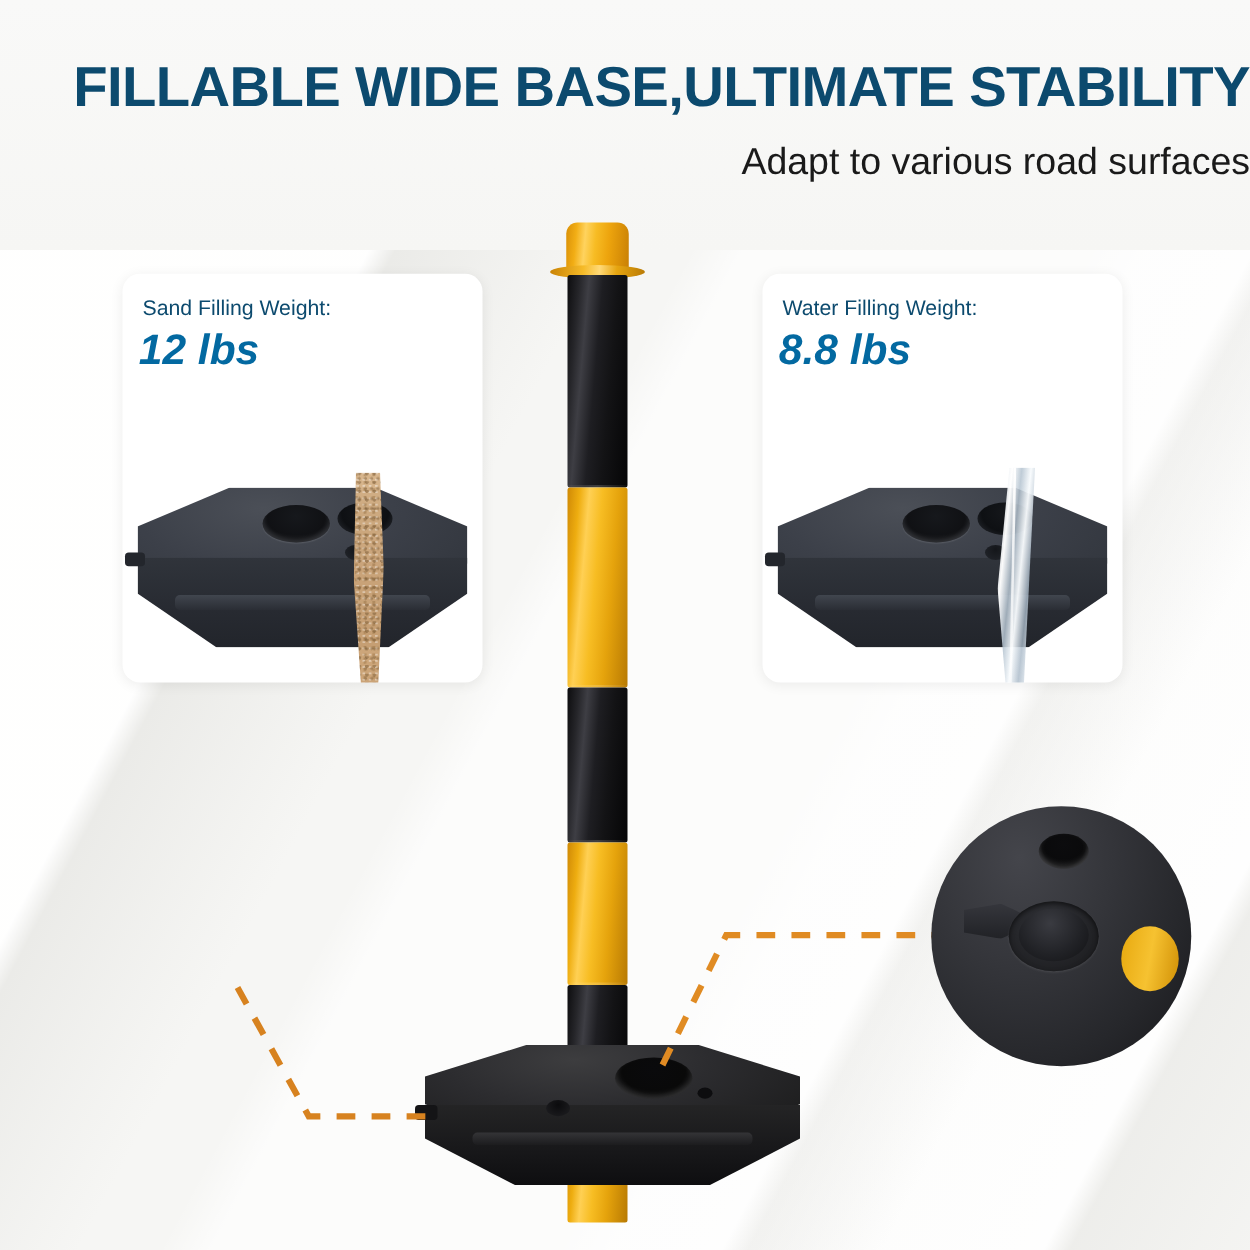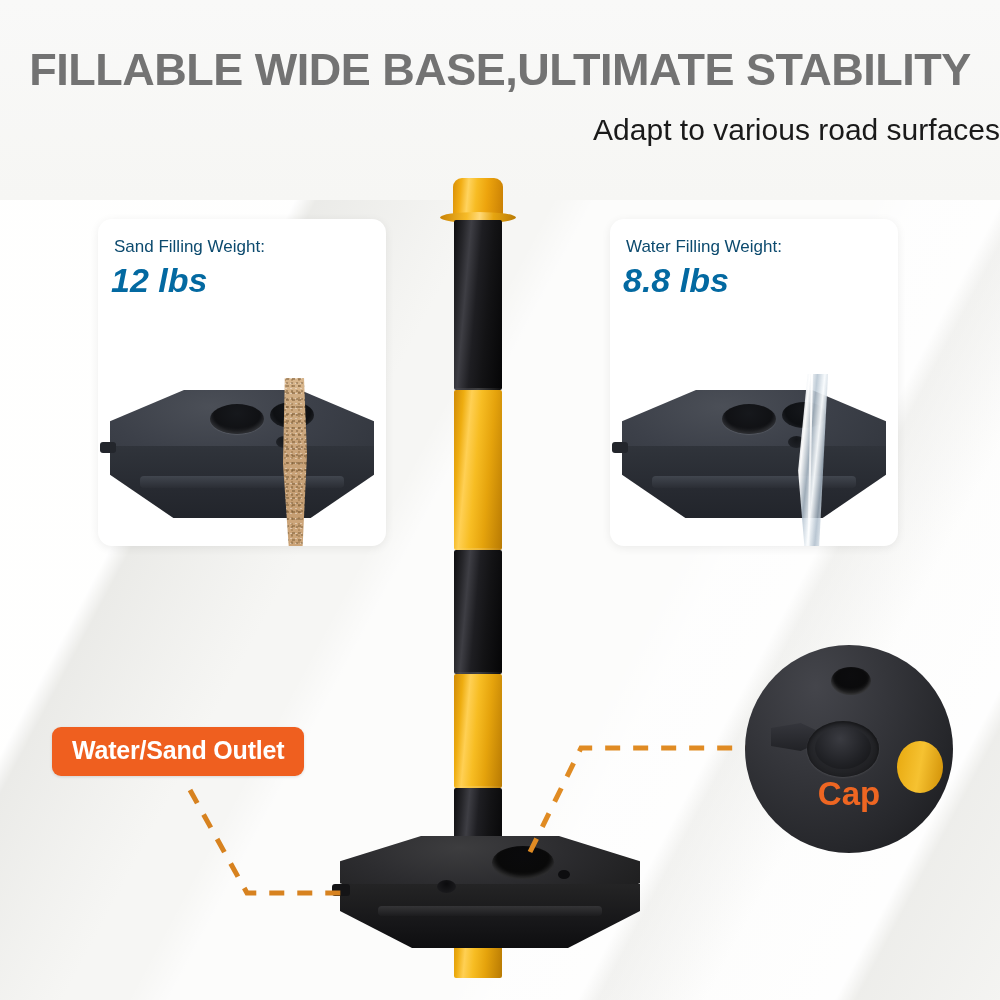--- a/index.html
+++ b/index.html
@@ -57,25 +57,25 @@
     position: absolute;
     left: 0; right: 0; top: 0; height: 200px;
     background: linear-gradient(#f9f9f8, #f6f6f4);
   }
 
   
   .title {
     position: absolute;
     left: 0; right: 0;
     top: 44px;
-    text-align: center;
+    text-align: right;
     font-size: 45px;
     font-weight: 700;
     letter-spacing: -0.5px;
-    color: #737373;
+    color: #0c4a6e;
     white-space: nowrap;
   }
   .subtitle {
     position: absolute;
     left: 0; right: 0;
     top: 113px;
     text-align: right;
     font-size: 30px;
     font-weight: 400;
     color: #1a1a1a;
@@ -488,24 +488,22 @@
     <div class="mb-outlet"></div>
   </div>
 
   <svg class="leaders" width="1000" height="1000" viewBox="0 0 1000 1000">
 
     <polyline points="190,790 247,893 345,893" fill="none" stroke="#d7821f" stroke-width="5" stroke-dasharray="15 13" stroke-linecap="butt"></polyline>
 
     <polyline points="530,852 581,748 760,748" fill="none" stroke="#e08b23" stroke-width="5" stroke-dasharray="15 13" stroke-linecap="butt"></polyline>
   </svg>
 
-  <div class="badge">Water/Sand Outlet</div>
 
   <div class="cap-inset">
     <div class="cap-vent"></div>
     <div class="cap-tab"></div>
     <div class="cap-disc"></div>
     <div class="cap-disc-inner"></div>
     <div class="cap-yellow"></div>
-    <div class="cap-label">Cap</div>
   </div>
 
 </div>
 
 </body></html>

